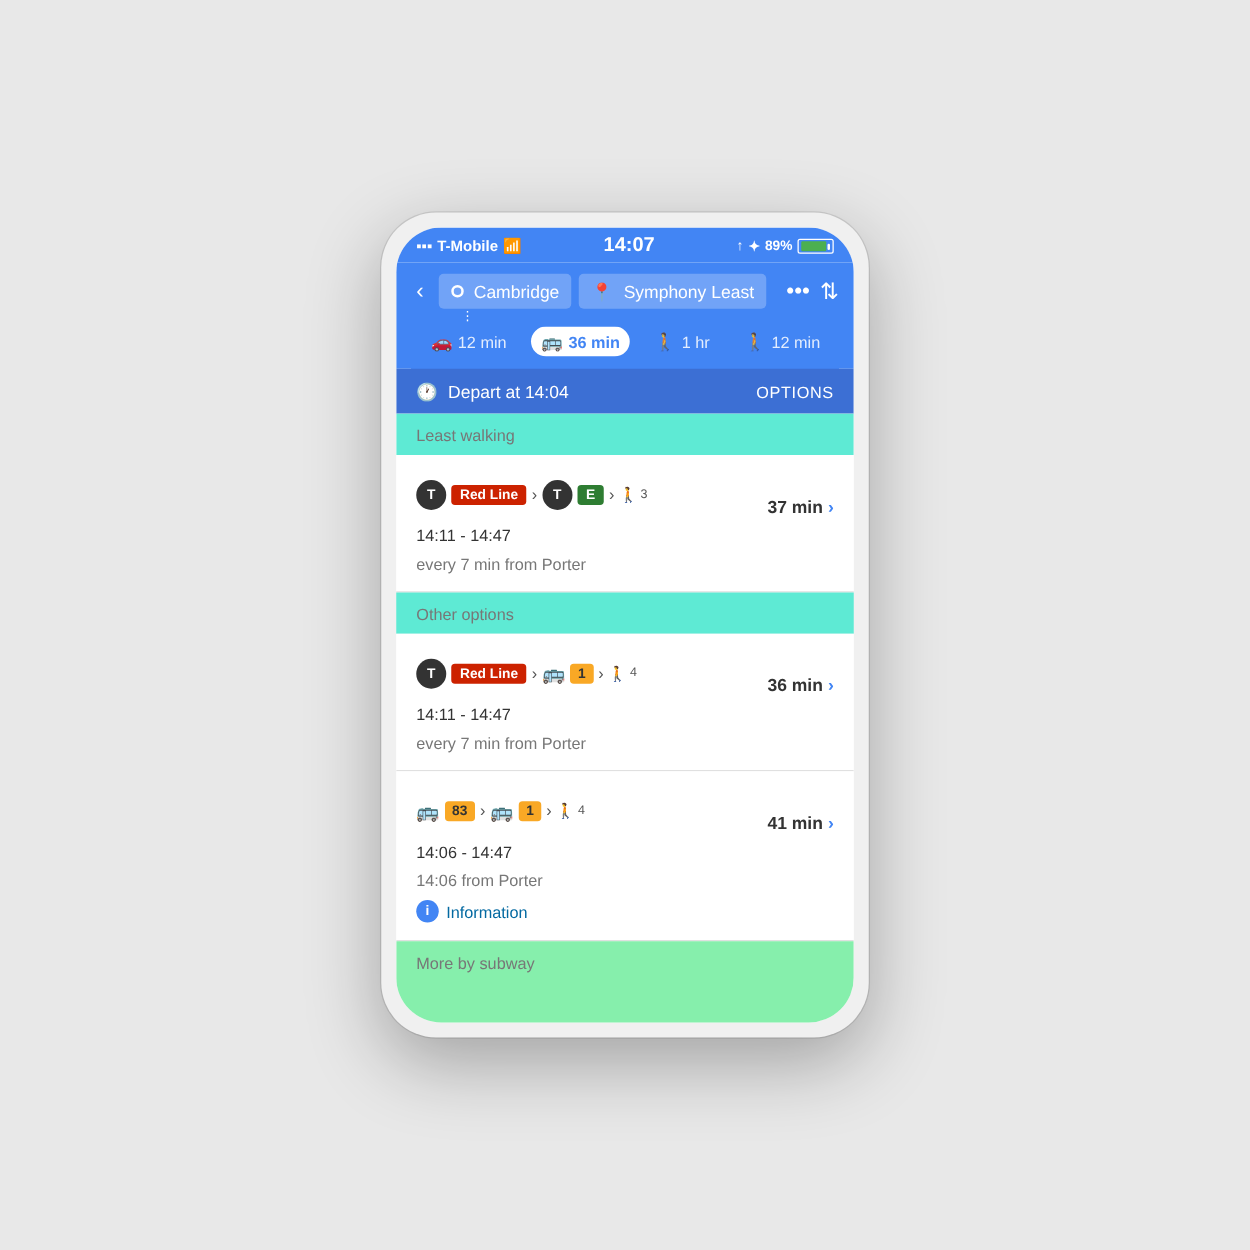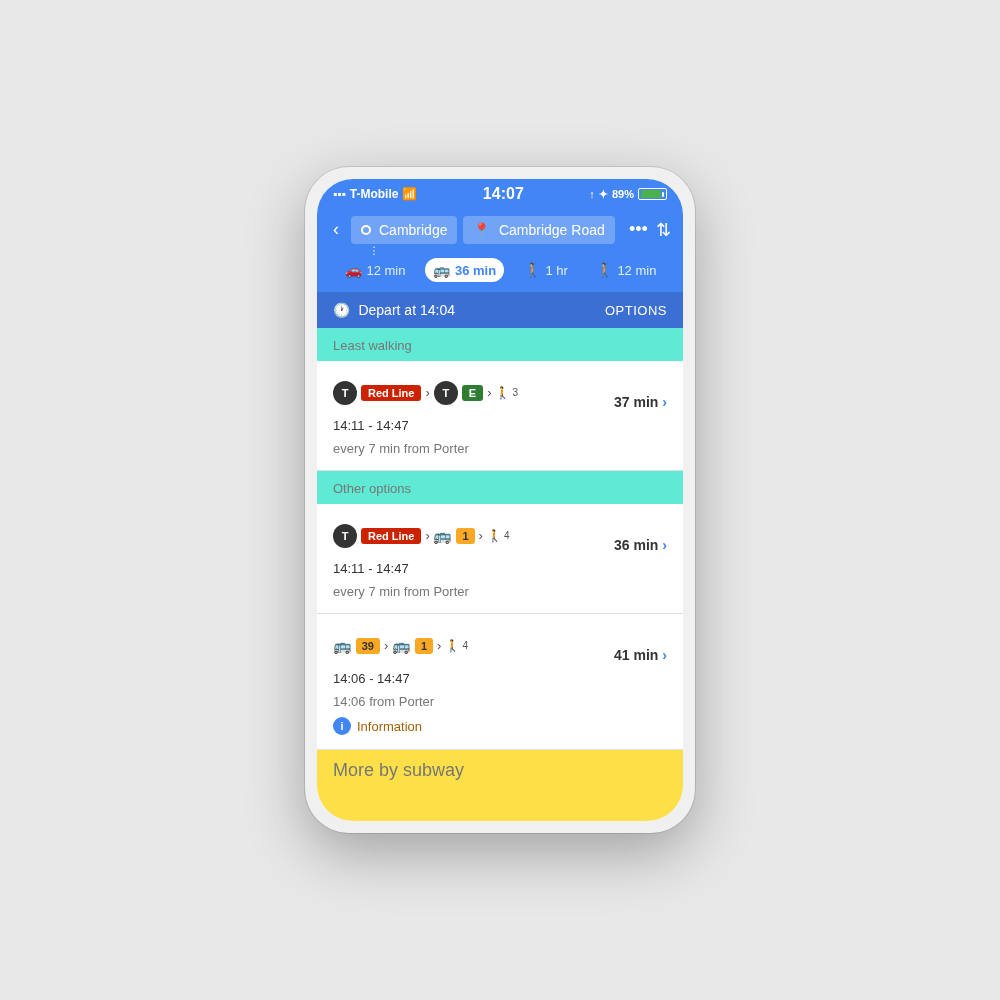--- a/index.html
+++ b/index.html
@@ -197,37 +197,37 @@
       display: flex; align-items: center; gap: 6px;
       margin-top: 8px;
     }
     .info-circle {
       width: 18px; height: 18px; border-radius: 50%;
       background: #4285f4;
       display: flex; align-items: center; justify-content: center;
       color: white; font-size: 11px; font-weight: 700;
       flex-shrink: 0;
     }
-    .info-text { color: #a16207; font-size: 13px; }
+    .info-text { color: #0369a1; font-size: 13px; }
 
     .bus-num-badge {
       background: #f9a825;
       color: #333;
       font-size: 11px;
       font-weight: 700;
       padding: 2px 6px;
       border-radius: 3px;
     }
     .bus-icon { font-size: 15px; color: #555; }
 
     
     .more-subway {
-      background: #fde047;
+      background: #86efac;
       padding: 10px 16px 40px;
-      font-size: 18px;
+      font-size: 13px;
       color: #777;
     }
   </style>
 </head>
 <body>
 
 <div class="phone-outer">
   <div class="phone-inner">
 
     <div class="status-bar">
@@ -252,21 +252,21 @@
       <div class="search-row">
         <div class="back-btn">‹</div>
         <div class="search-fields">
           <div class="search-field-row">
             <div class="dot-icon"></div>
             <span class="field-text">Cambridge</span>
           </div>
           <div class="dots-divider">⋮</div>
           <div class="search-field-row">
             <span class="pin-icon">📍</span>
-            <span class="field-text">Cambridge Road</span>
+            <span class="field-text">Symphony Least</span>
           </div>
         </div>
         <div class="more-btn">•••</div>
         <div class="swap-btn">⇅</div>
       </div>
 
       <div class="mode-tabs">
         <div class="mode-tab">
           <span class="mode-icon">🚗</span>
           <span>12 min</span>
@@ -348,21 +348,21 @@
         <div class="route-details">
           <div class="time-range">14:11 - 14:47</div>
           <div class="frequency">every 7 min from Porter</div>
         </div>
       </div>
 
       <div class="route-card">
         <div class="route-top">
           <div class="route-icons">
             <span class="bus-icon">🚌</span>
-            <span class="bus-num-badge" style="background:#f9a825;">39</span>
+            <span class="bus-num-badge" style="background:#f9a825;">83</span>
             <span class="arrow-text">›</span>
             <span class="bus-icon">🚌</span>
             <span class="bus-num-badge" style="background:#f9a825;">1</span>
             <span class="arrow-text">›</span>
             <span class="walk-badge">
               🚶<sup class="walk-num">4</sup>
             </span>
           </div>
           <div class="route-time">
             <span>41 min</span>

